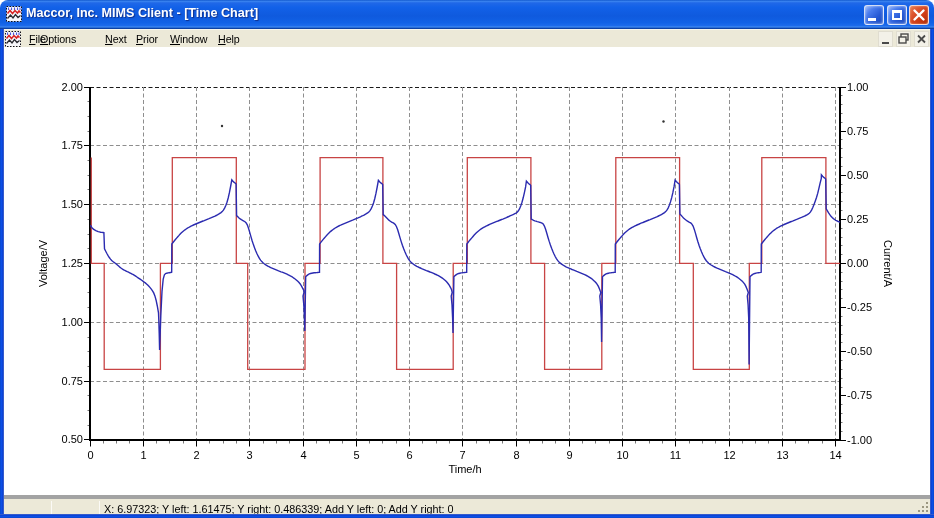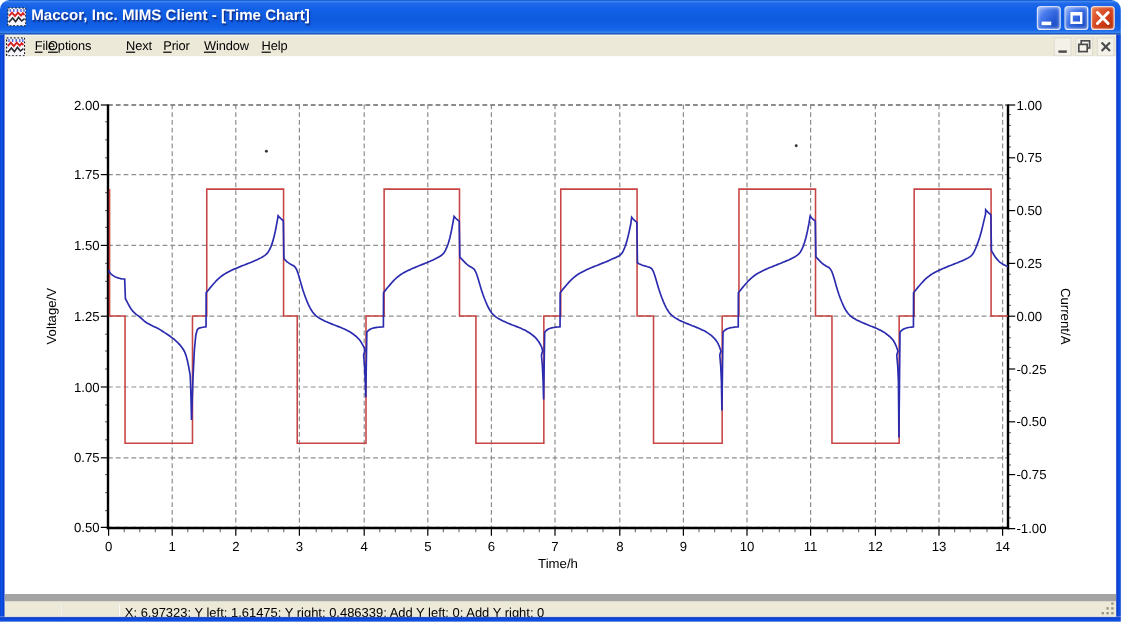--- a/index.html
+++ b/index.html
@@ -19,21 +19,21 @@
 #bclose{ left:908.5px; }
 #bmin .g { position:absolute; left:3px; top:12px; width:8px; height:3px; background:#fff; }
 #bmax .g { position:absolute; left:4px; top:4px; width:10px; height:10px; border:2px solid #fff; border-top-width:3px; }
 #menubar { position:absolute; left:4px; top:29px; width:926px; height:18px; background:#ece9d8;
   border-top:1px solid #f6f5ee; font-size:11px; color:#000; }
 #menubar .micon { position:absolute; left:1px; top:1px; width:16px; height:16px; }
 #menubar .items span { position:absolute; top:3px; font-size:10.7px; letter-spacing:-0.1px; }
 .mdibtn { position:absolute; top:1px; width:15px; height:16px; background:#f3f1e8;
   border:1px solid #e0ddd0; color:#4a4a4a; }
 #status { position:absolute; left:4px; top:495px; width:926px; height:19px; background:#ece9d8;
-  border-top:6px solid #a3a3a3; font-size:11px; color:#000; }
+  border-top:4px solid #a3a3a3; font-size:11px; color:#000; }
 #status .sep { position:absolute; top:2px; height:15px; width:1px; background:#c5c2b0; border-right:1px solid #fbfaf6; }
 #status .stext { position:absolute; left:100px; top:3.5px; font-size:10.8px; }
 .border { position:absolute; background:linear-gradient(90deg,#7a96e0 0%,#0a37c0 20%,#0d4ae0 45%,#0c50e8 70%,#0846c8 100%); }
 #bleft { left:0; top:29px; width:4px; height:485px; background:linear-gradient(90deg,#0846c8 0%,#0c50e8 30%,#0d4ae0 55%,#0a37c0 80%,#7a96e0 100%);}
 #bright { left:930px; top:29px; width:4px; height:485px; }
 #bbottom { left:0; top:514px; width:934px; height:4px; background:linear-gradient(180deg,#7a96e0 0%,#0a37c0 20%,#0d4ae0 45%,#0c50e8 70%,#0846c8 100%);}
 #client { position:absolute; left:4px; top:47px; width:926px; height:448px; background:#fff; }
 #chart { position:absolute; left:0; top:0; }
 .tl { font-family:"Liberation Sans", sans-serif; font-size:11px; fill:#000; }
 #grip { position:absolute; right:1px; bottom:1px; width:12px; height:13px; }

